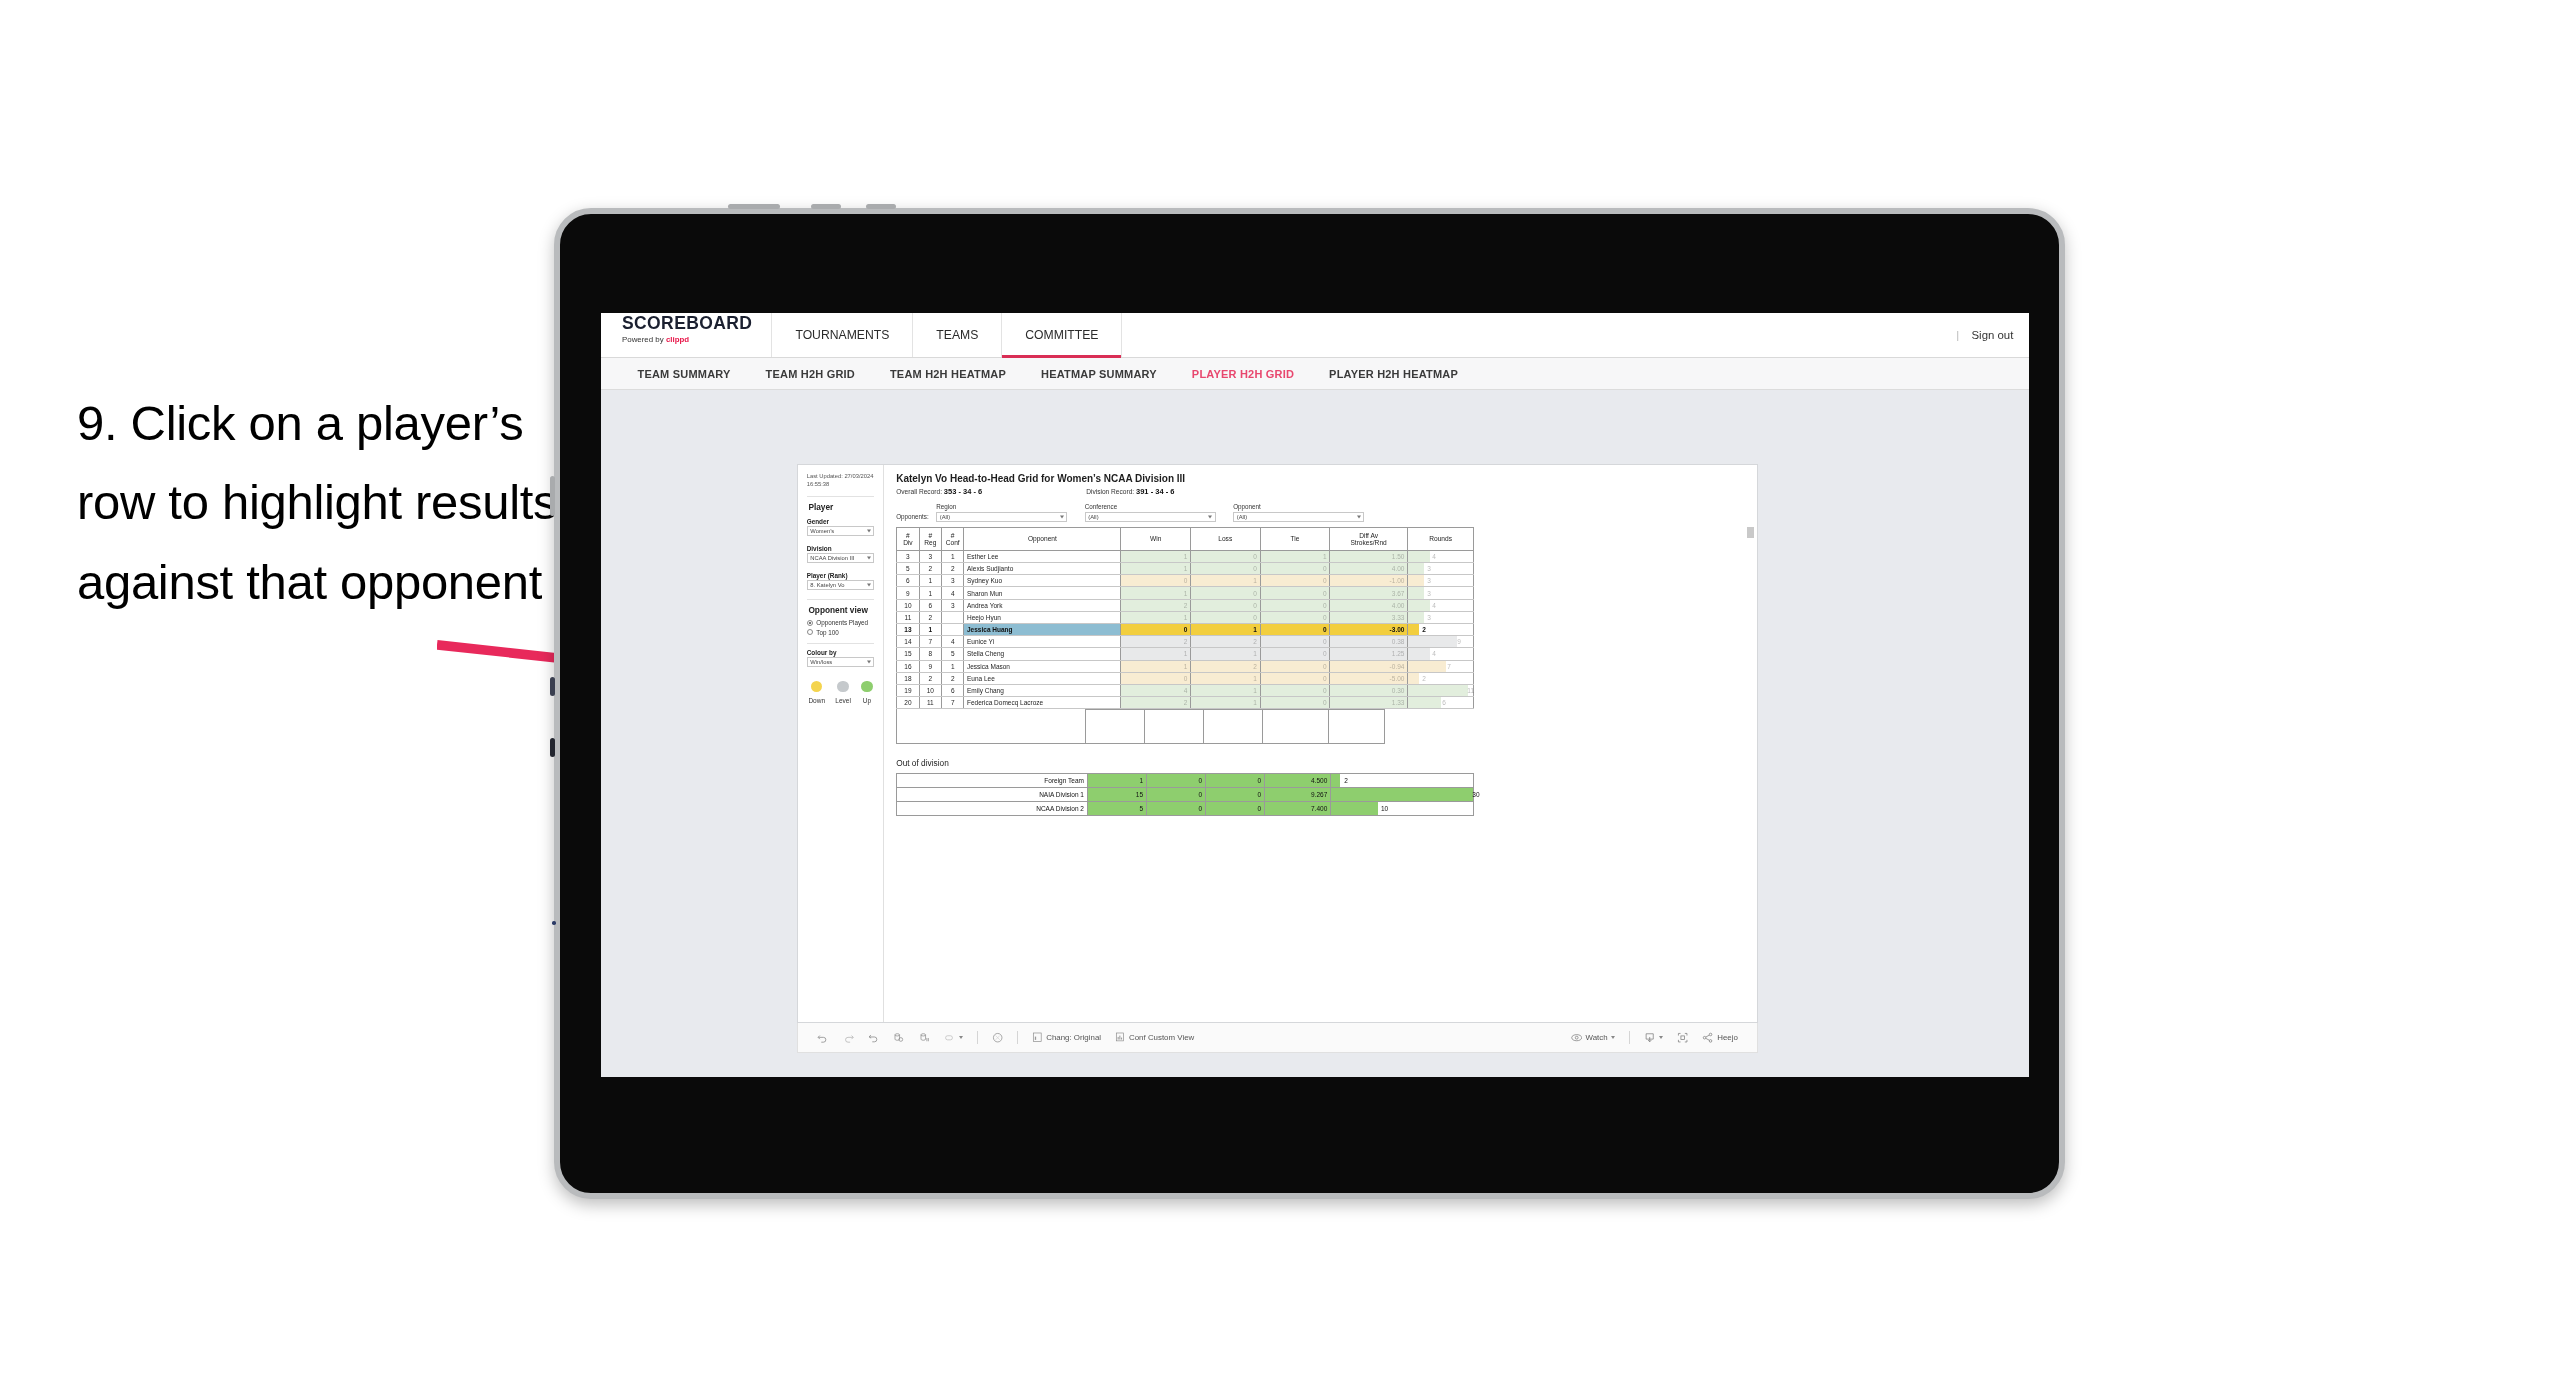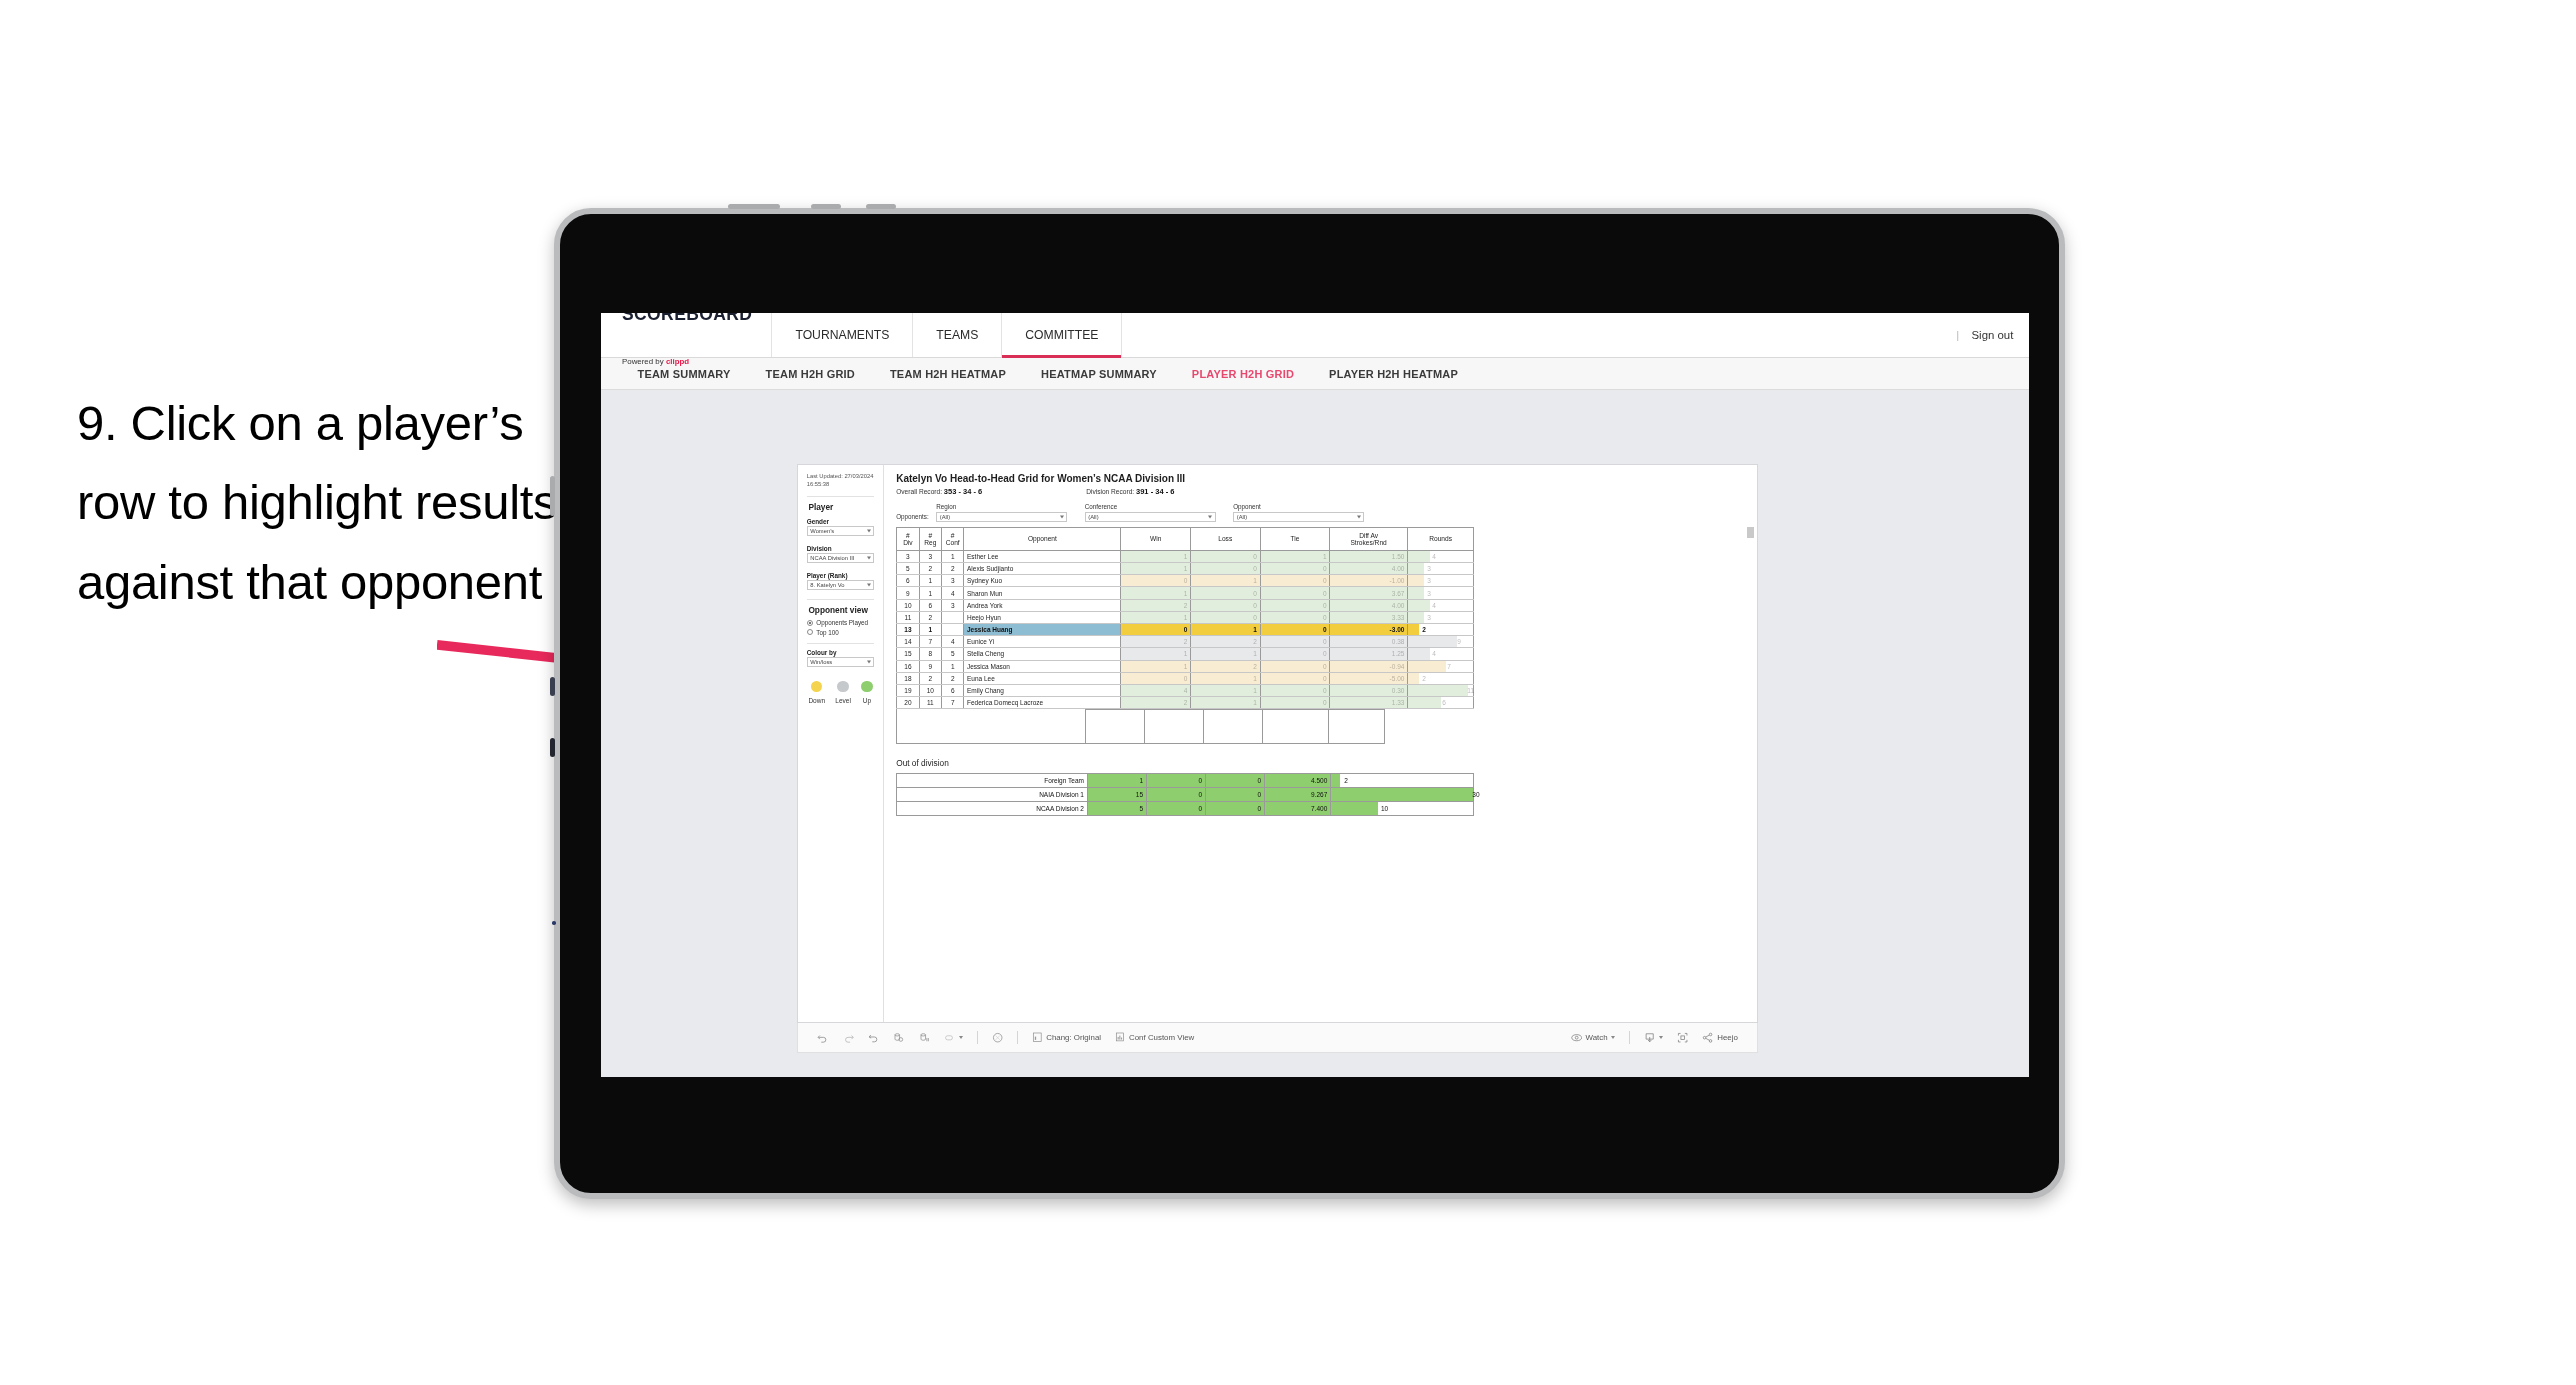--- a/index.html
+++ b/index.html
@@ -55,22 +55,22 @@
     width:1428px; height:764px;
     background:#e8eaee;
     overflow:hidden;
   }
 
   
   .topnav{
     height:45px; background:#ffffff; display:flex; align-items:stretch;
     border-bottom:0.9px solid #d9d9d9; position:relative;
   }
-  .brand{ display:flex; flex-direction:column; justify-content:center; padding:0 19px 0 21px;
-          border-right:0.9px solid #e3e3e3;gap:32px; }
+  .brand{ display:flex; flex-direction:column; justify-content:flex-start; padding:0 19px 0 21px;
+          border-right:0.9px solid #e3e3e3; }
   .brand .bname{ font-size:17.5px; font-weight:bold; letter-spacing:0.4px; color:#1b2030;
                  font-family:"Liberation Sans", sans-serif; transform:scaleX(1.0); }
   .brand .bsub{ font-size:7.9px; color:#333; margin-top:0.9px; }
   .brand .bsub b{ color:#e8174a; }
   .navitem{
     display:flex; align-items:center; padding:16px 23px; font-size:12.2px; color:#2b2b2b;
     border-right:0.9px solid #e3e3e3; position:relative; white-space:nowrap;
   }
   .navitem.active::after{
     content:""; position:absolute; left:0; right:0; bottom:-0.9px; height:2.6px; background:#d92e55;

